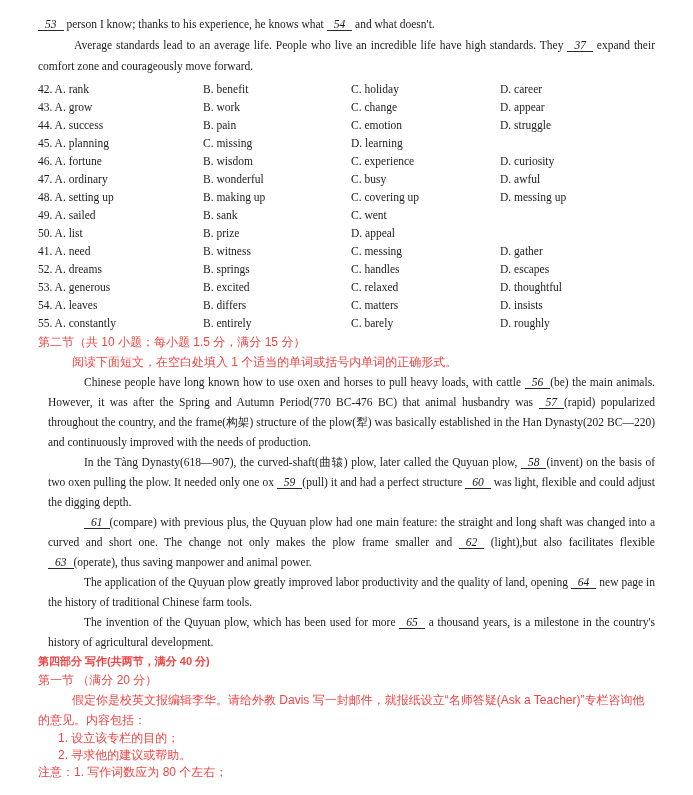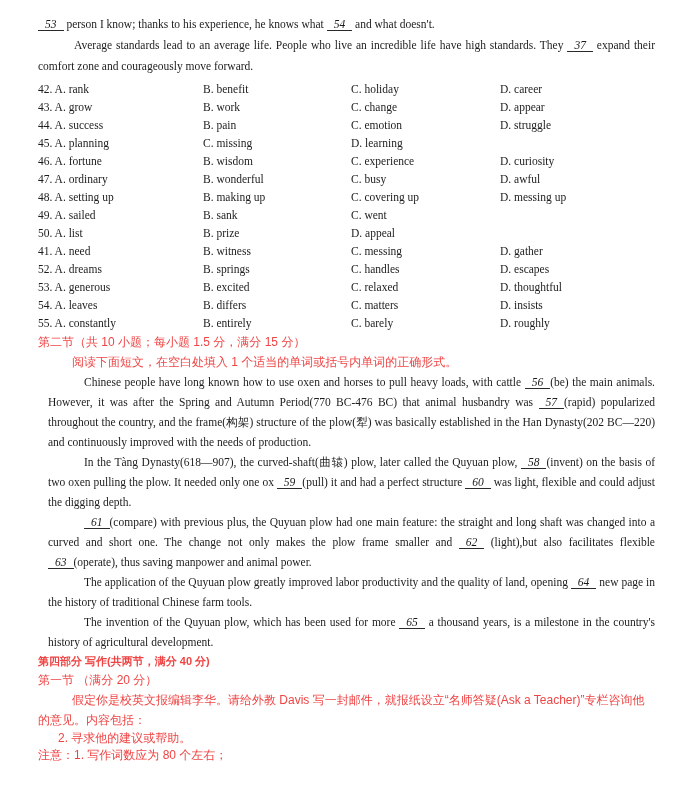--- a/index.html
+++ b/index.html
@@ -142,19 +142,20 @@
       <p class="en indent"><span class="blank">61</span><span>(compare) with previous plus, the Quyuan plow had one main feature: the straight and long shaft was changed into a curved and short one. The change not only makes the plow frame smaller and </span><span class="blank">62</span><span> (light),but also facilitates flexible </span><span class="blank">63</span><span>(operate), thus saving manpower and animal power.</span></p>
       <p class="en indent"><span>The application of the Quyuan plow greatly improved labor productivity and the quality of land, opening </span><span class="blank">64</span><span> new page in the history of traditional Chinese farm tools.</span></p>
       <p class="en indent"><span>The invention of the Quyuan plow, which has been used for more </span><span class="blank">65</span><span> a thousand years, is a milestone in the country's history of agricultural development.</span></p>
     </div>
 
   <p class="cn cn-bold">第四部分 写作(共两节，满分 40 分)</p>
   <p class="cn sec1">第一节 （满分 20 分）</p>
   <p class="cn cn-indent">假定你是校英文报编辑李华。请给外教 Davis 写一封邮件，就报纸设立“名师答疑(Ask a Teacher)”专栏咨询他的意见。内容包括：</p>
 
   <div id="points">
+      <p class="cn point">1. 设立该专栏的目的；</p>
       <p class="cn point">2. 寻求他的建议或帮助。</p>
     </div>
   <div id="notes">
       <p class="cn note">注意：1. 写作词数应为 80 个左右；</p>
     </div>
 
 </div>
 
 </body></html>

